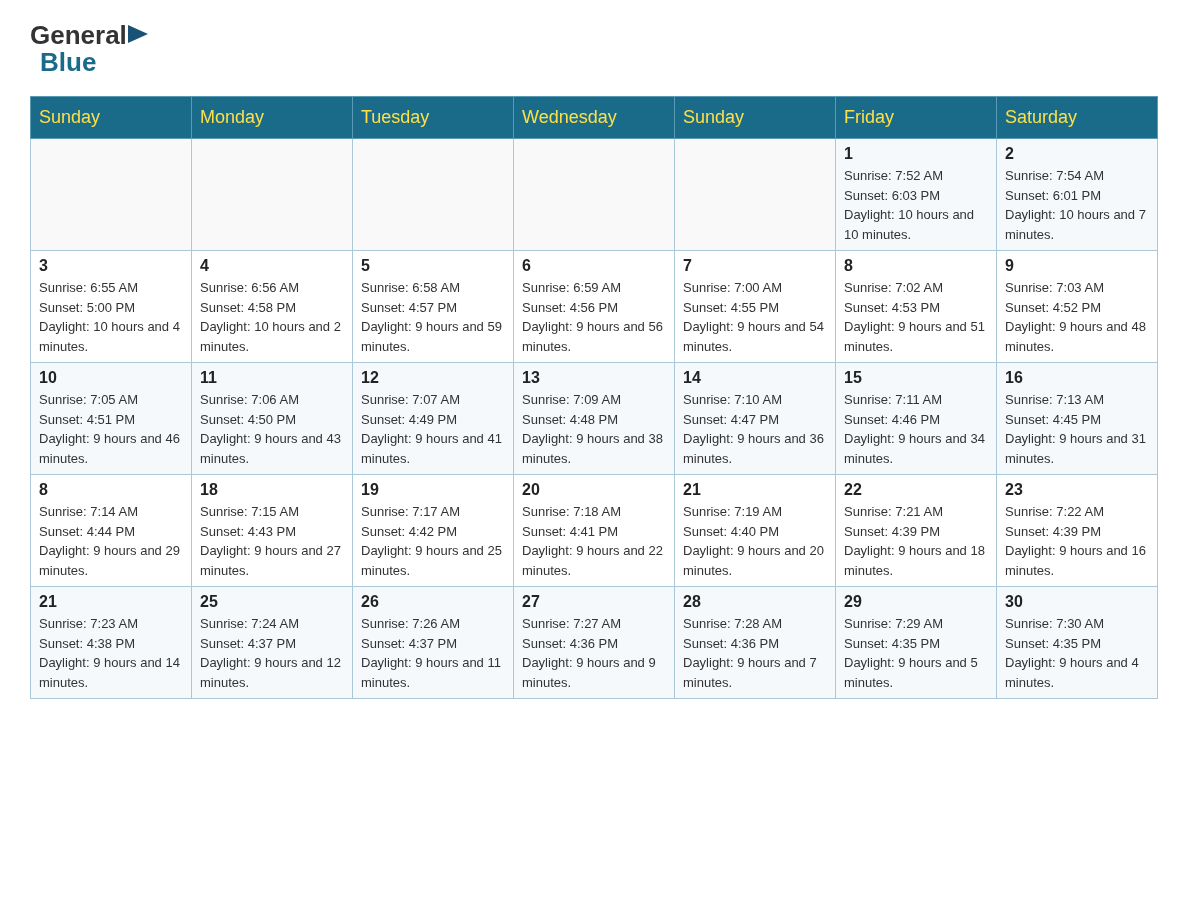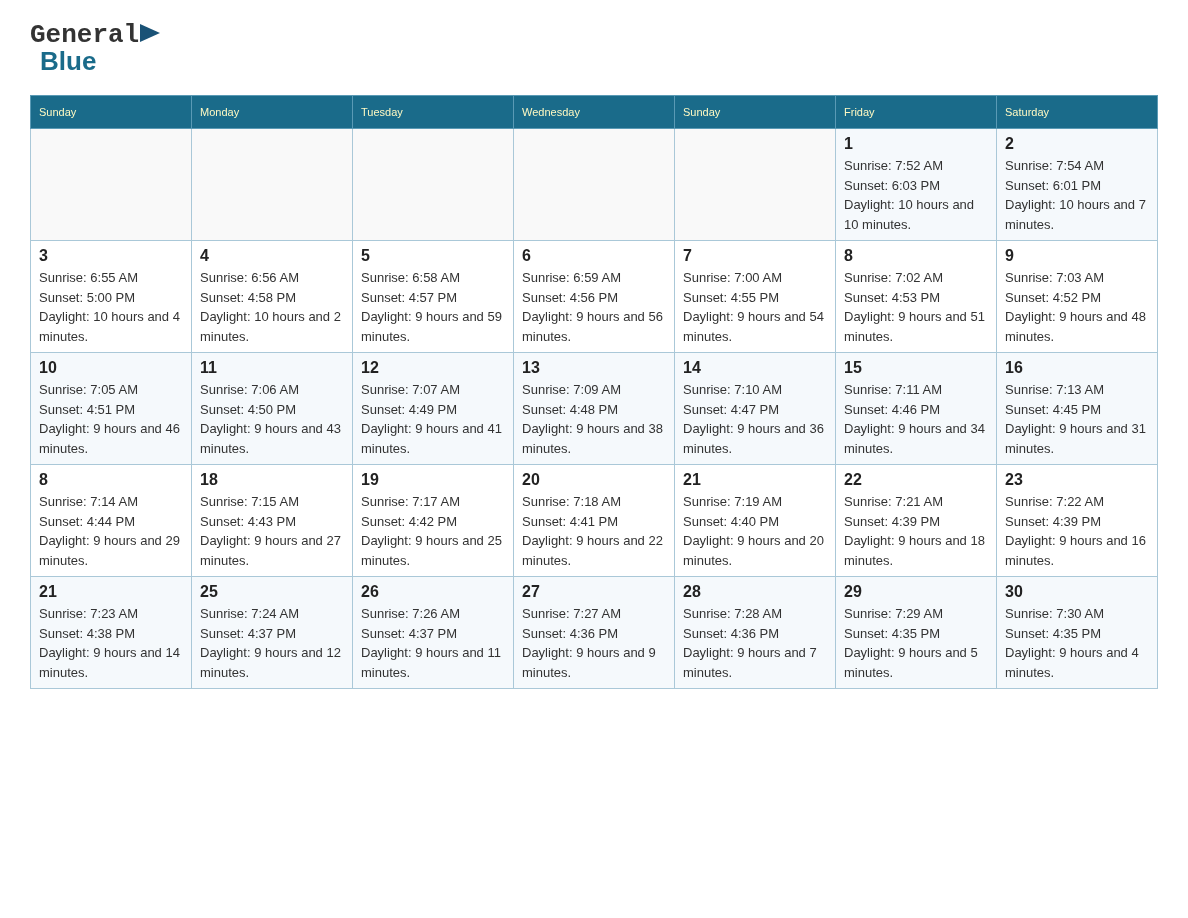--- a/index.html
+++ b/index.html
@@ -35,22 +35,22 @@
       color: #555;
       margin-top: 4px;
     }
     .calendar-table {
       width: 100%;
       border-collapse: collapse;
       border: 1px solid #4a90a4;
     }
     .calendar-table th {
       background-color: #1a6b8a;
-      color: #fef9c3;
-      font-size: 11px;
+      color: #fde047;
+      font-size: 18px;
       font-weight: normal;
       padding: 10px 8px;
       text-align: left;
       border: 1px solid #5a9ab5;
     }
     .calendar-table td {
       vertical-align: top;
       padding: 6px 8px;
       border: 1px solid #aac8d8;
       width: calc(100% / 7);
@@ -79,21 +79,21 @@
     }
     .empty-cell {
       background: #f9f9f9 !important;
     }
   </style>
 </head>
 <body>
 
 <div class="header-area">
   <div class="logo-area">
-    <div style="display:flex; align-items:center; gap:0px;font-family:Liberation Mono, monospace;">
+    <div style="display:flex; align-items:center; gap:0px;">
       <span style="font-size:26px; font-weight:bold; color:#333;">General</span>
       <span style="display:inline-block; margin: 0 1px 0 1px;">
         <svg width="20" height="22" viewBox="0 0 20 22">
           <polygon points="0,2 20,11 0,20" fill="#1a5276"></polygon>
         </svg>
       </span>
     </div>
     <div style="margin-top:-4px; margin-left:10px;">
       <span style="font-size:26px; font-weight:bold; color:#1a6b8a;">Blue</span>
     </div>

